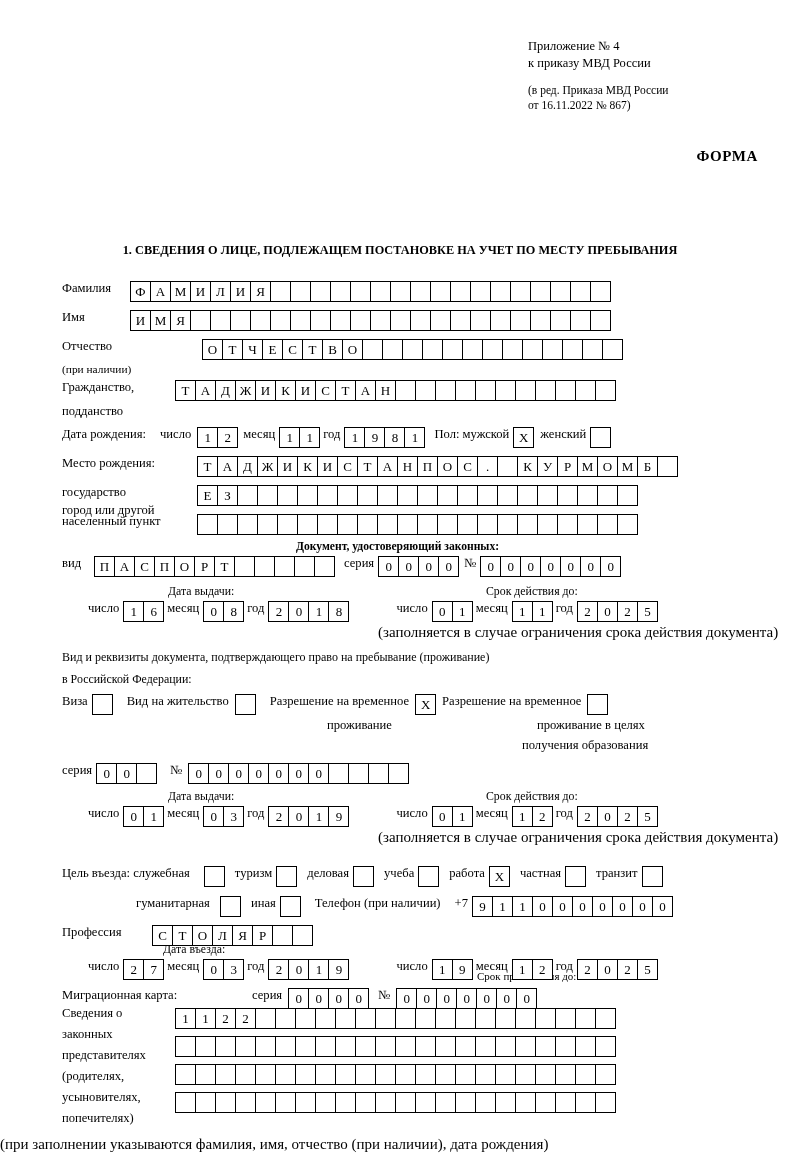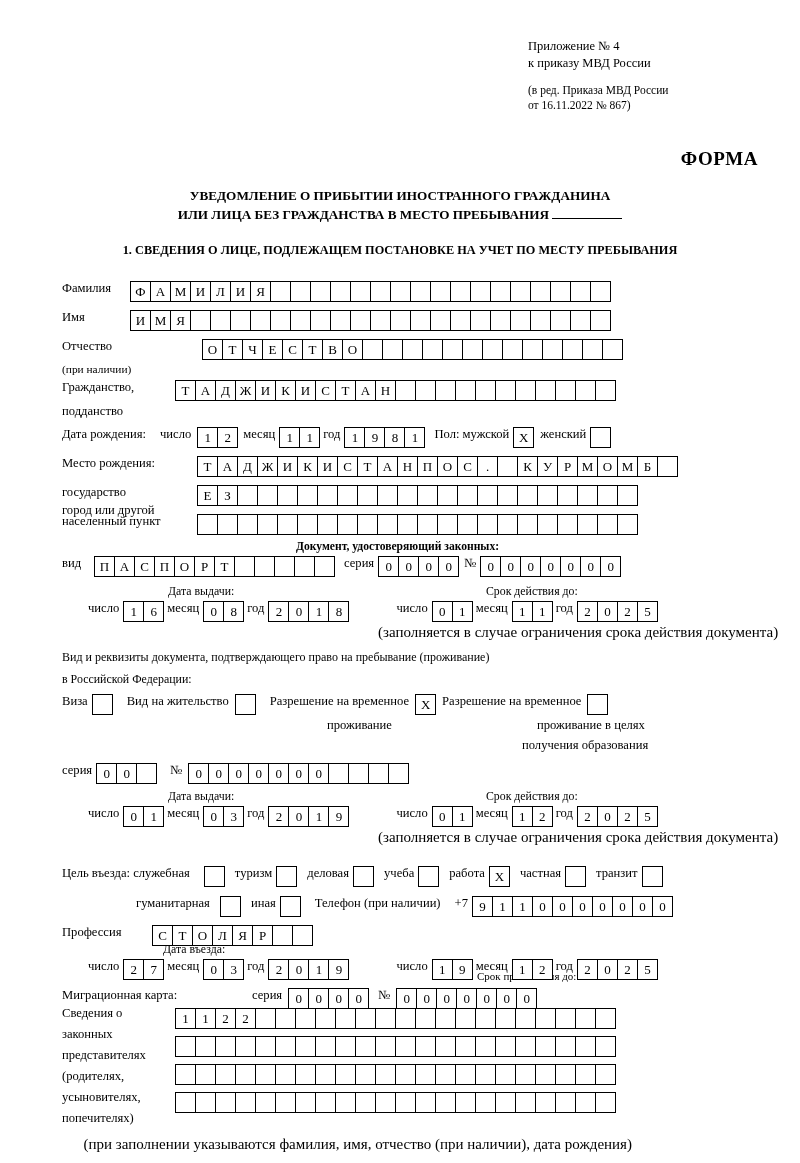--- a/index.html
+++ b/index.html
@@ -13,21 +13,21 @@
   .page{position:relative;width:800px;height:1163px;}
 
   
   .hdr{
     position:absolute;top:38px;right:42px;width:230px;
     font-size:12.5px;line-height:1.38;text-align:left;
   }
   .hdr .b2{margin-top:10px;font-size:11.5px;line-height:1.35;}
   .forma{
     position:absolute;top:148px;right:42px;
-    font-weight:bold;font-size:19px;letter-spacing:.6px;
+    font-weight:bold;font-size:15px;letter-spacing:.6px;
   }
 
   .title{
     position:absolute;top:186px;left:0;width:800px;
     text-align:center;font-weight:bold;font-size:13.2px;line-height:1.45;
   }
   .title .ln2 .ul{display:inline-block;width:70px;border-bottom:1px solid #000;}
   .sec1{
     position:absolute;top:243px;left:0;width:800px;
     text-align:center;font-weight:bold;font-size:12.3px;
@@ -60,24 +60,20 @@
   <div class="hdr">
     <div>Приложение № 4</div>
     <div>к приказу МВД России</div>
     <div class="b2">
       <div>(в ред. Приказа МВД России</div>
       <div>от 16.11.2022 № 867)</div>
     </div>
   </div>
   <div class="forma">ФОРМА</div>
 
-  <div class="title">
-    <div>УВЕДОМЛЕНИЕ О ПРИБЫТИИ ИНОСТРАННОГО ГРАЖДАНИНА</div>
-    <div class="ln2"><span>ИЛИ ЛИЦА БЕЗ ГРАЖДАНСТВА В МЕСТО ПРЕБЫВАНИЯ</span> <span class="ul"></span></div>
-  </div>
   <div class="sec1">1. СВЕДЕНИЯ О ЛИЦЕ, ПОДЛЕЖАЩЕМ ПОСТАНОВКЕ НА УЧЕТ ПО МЕСТУ ПРЕБЫВАНИЯ</div>
 
   <div class="row" style="top:281px;left:62px;">
     <div class="lbl" style="width:68px;">Фамилия</div>
     <div class="boxes">
         <div class="bx">Ф</div>
         <div class="bx">А</div>
         <div class="bx">М</div>
         <div class="bx">И</div>
         <div class="bx">Л</div>
@@ -751,15 +747,15 @@
       <div class="bx"></div>
       <div class="bx"></div>
       <div class="bx"></div>
       <div class="bx"></div>
       <div class="bx"></div>
       <div class="bx"></div>
       <div class="bx"></div>
       <div class="bx"></div>
     </div>
 
-  <div class="note" style="position:absolute;top:1136px;left:0;width:632px;text-align:right;">(при заполнении указываются фамилия, имя, отчество (при наличии), дата рождения)</div>
+  <div class="note" style="position:absolute;top:1136px;left:0;width:632px;text-align:left;">(при заполнении указываются фамилия, имя, отчество (при наличии), дата рождения)</div>
 
 </div>
 
 </body></html>

